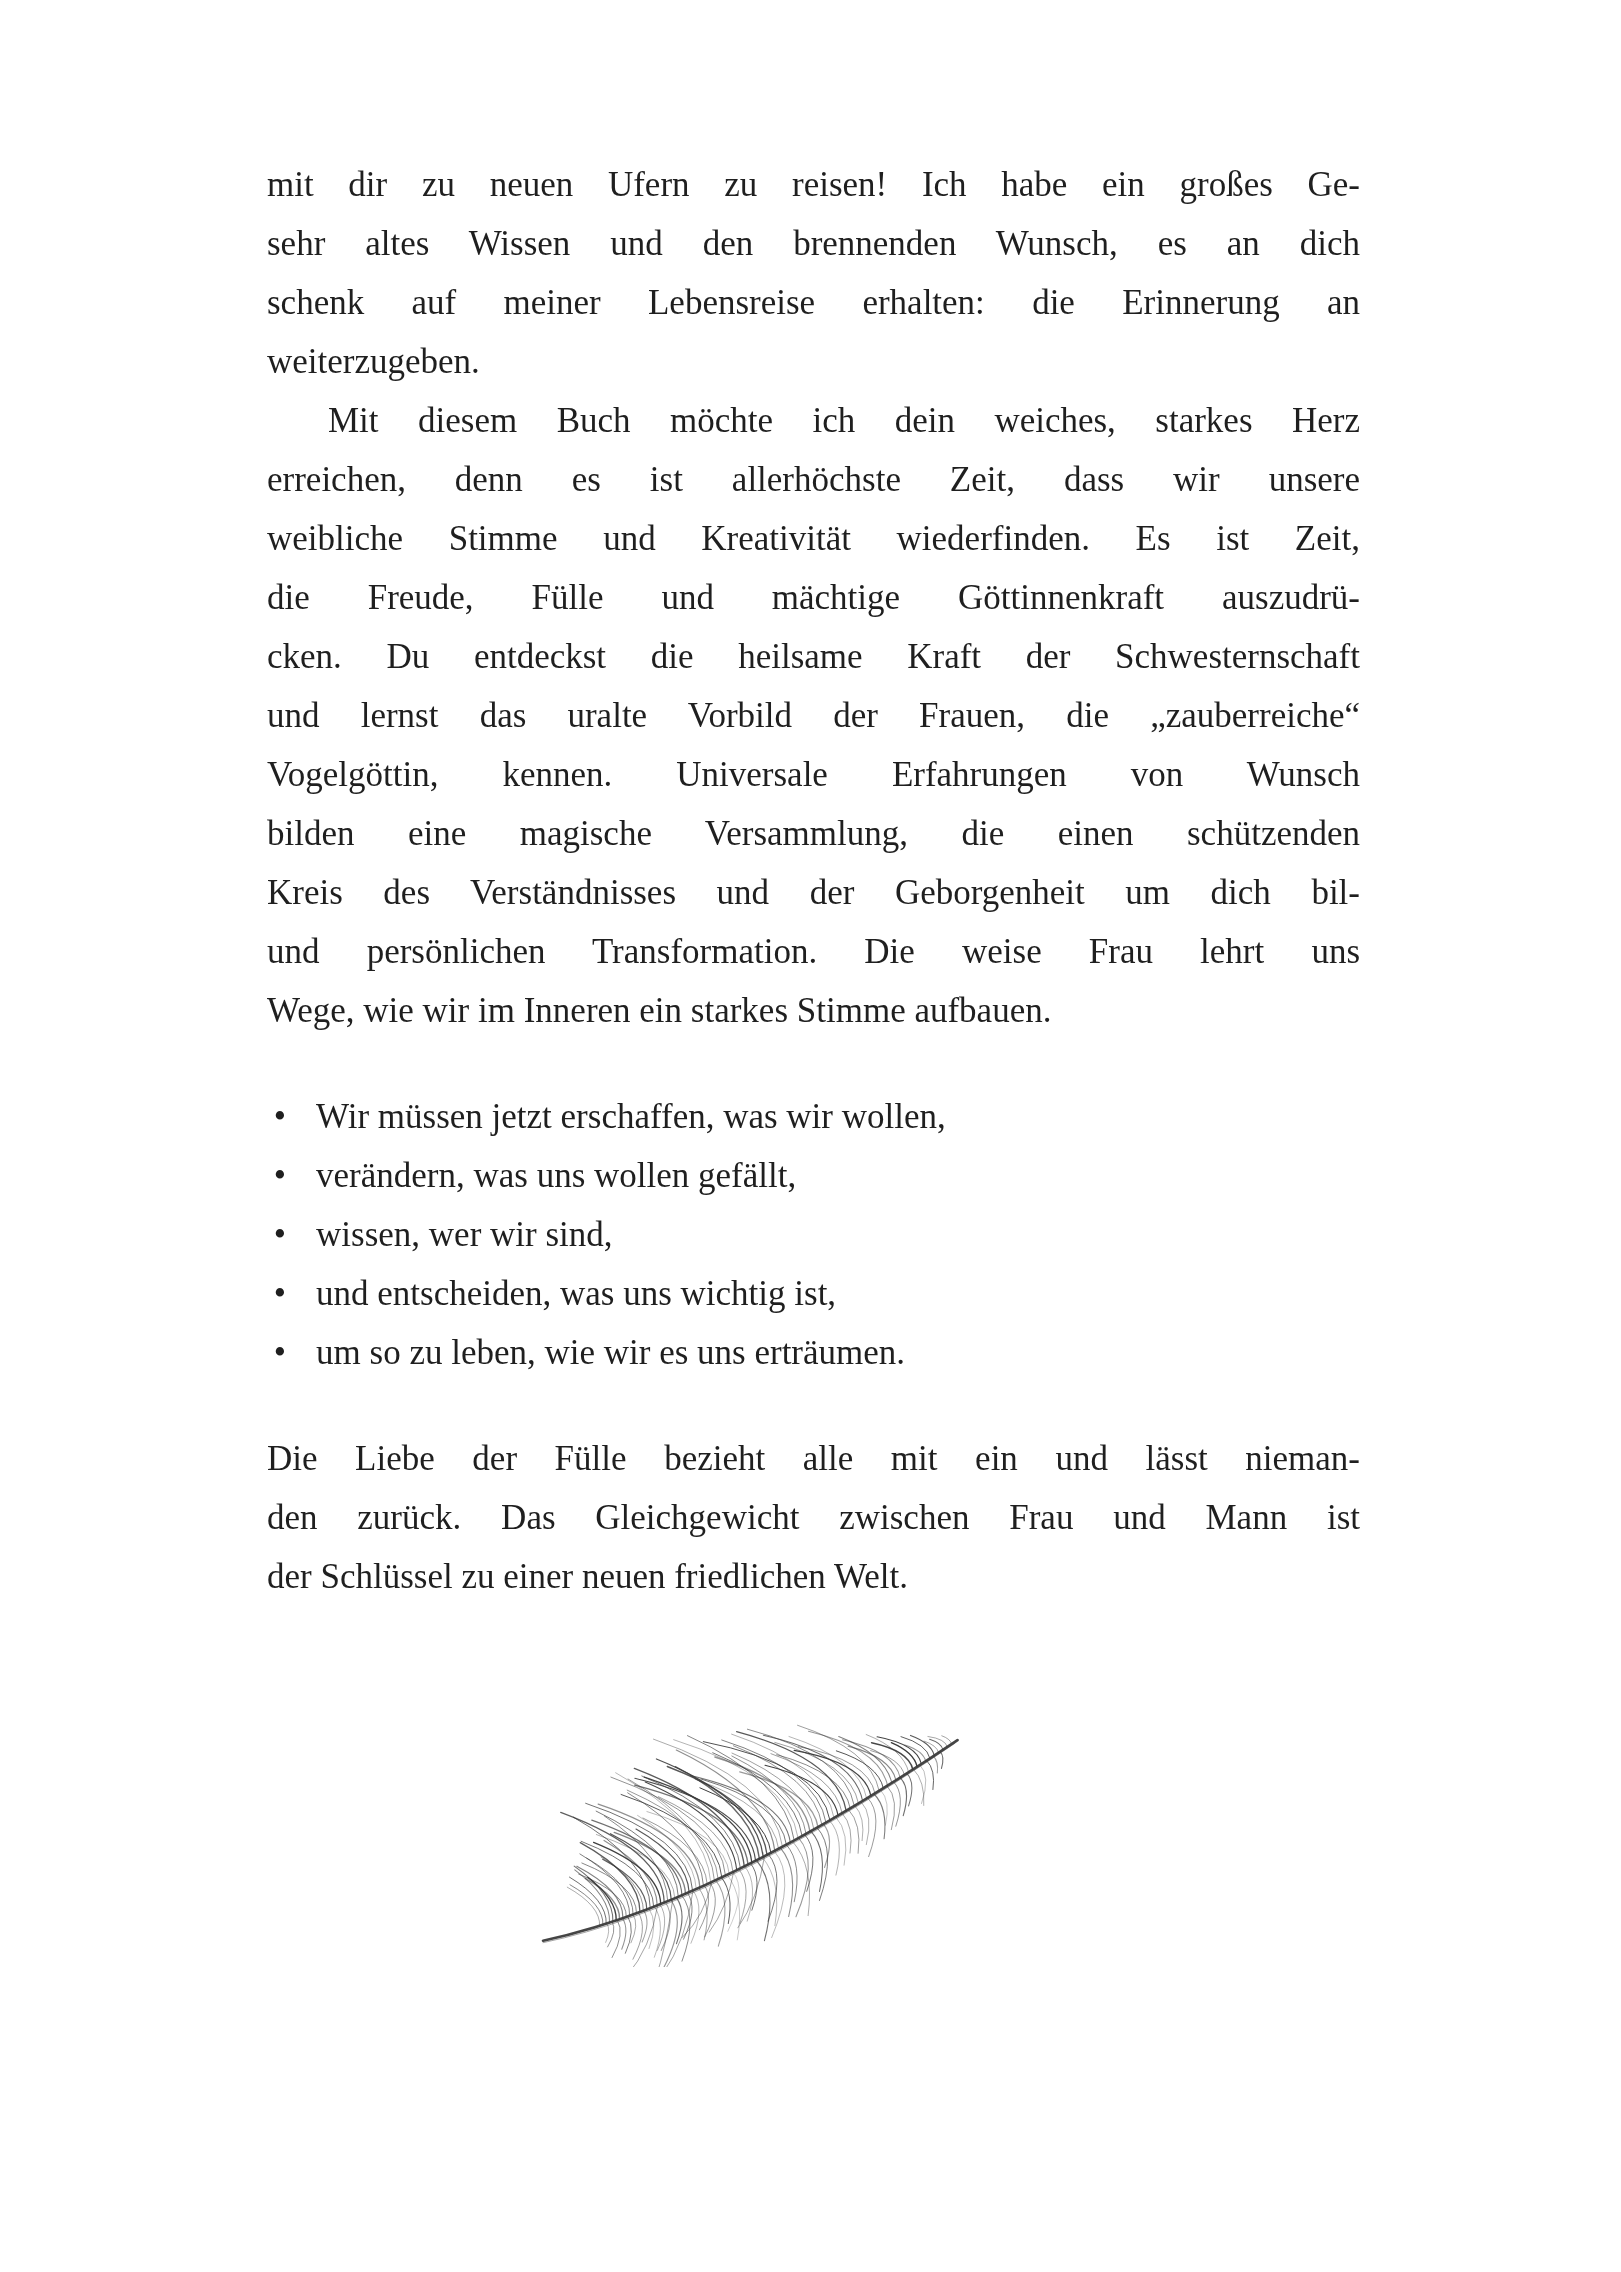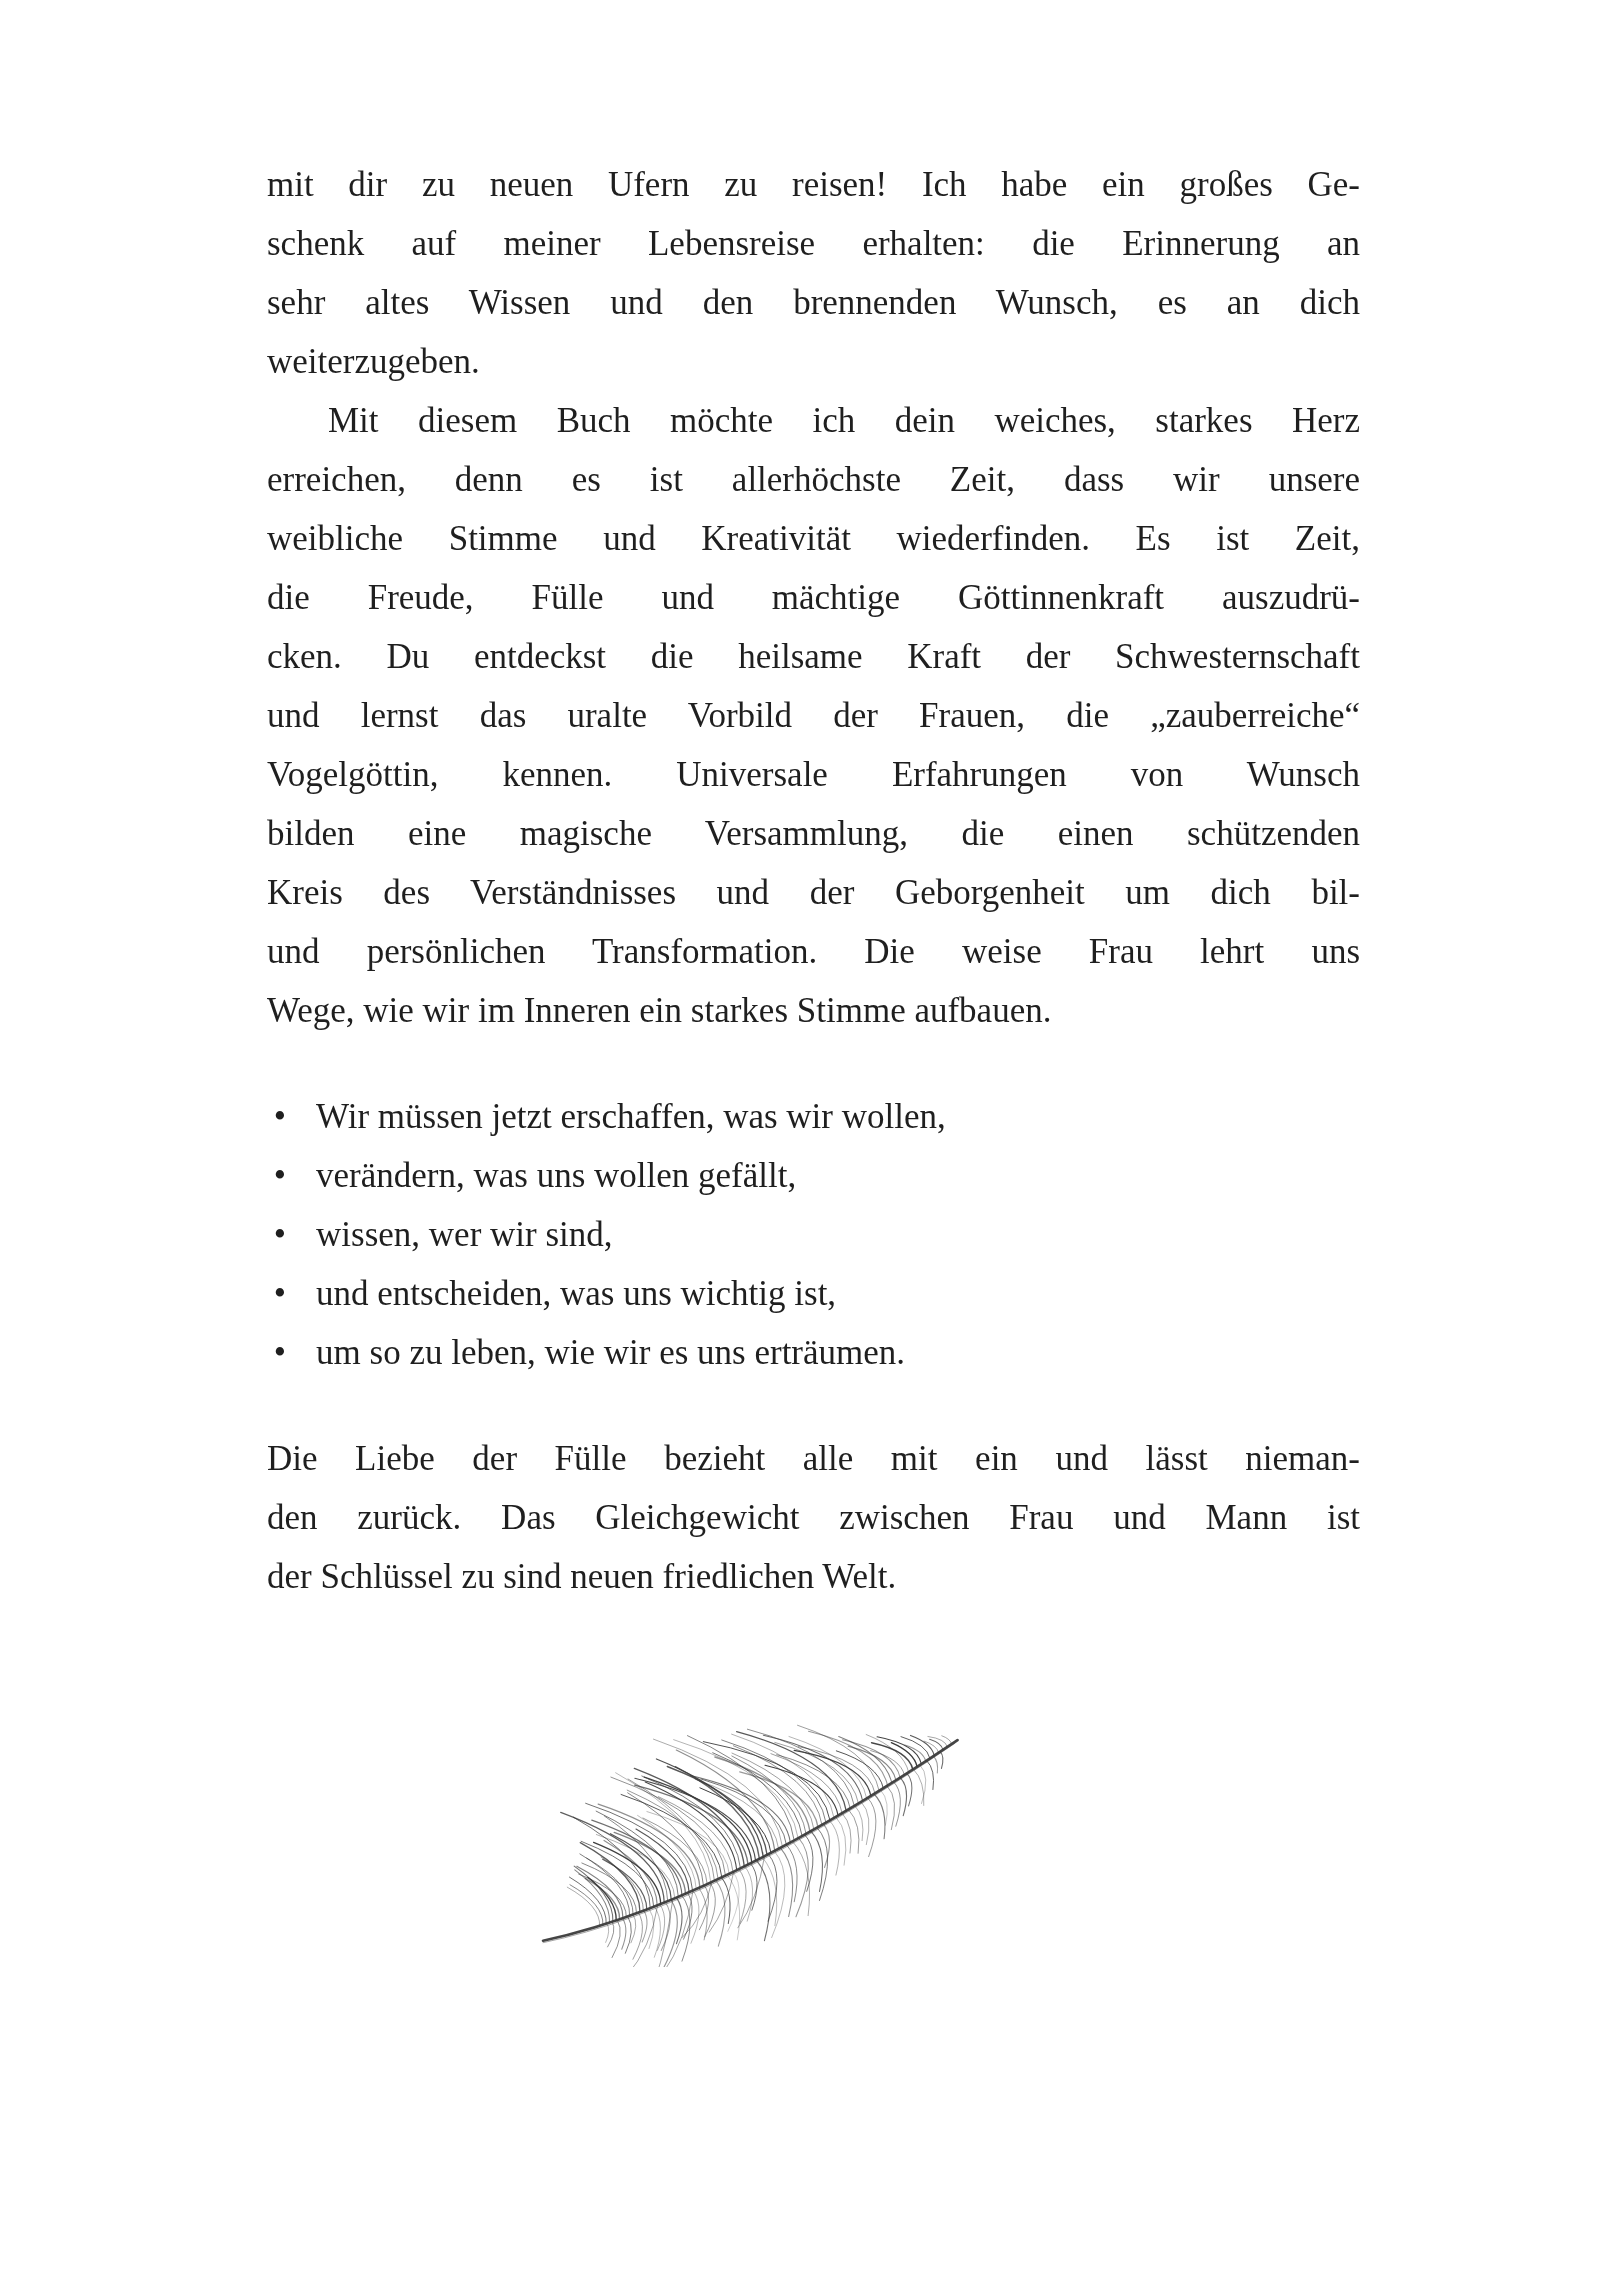--- a/index.html
+++ b/index.html
@@ -66,22 +66,22 @@
   }
 </style>
 </head>
 <body>
 
 <div class="page">
   <div class="text-block">
 
     <div class="para">
       <div class="line">mit dir zu neuen Ufern zu reisen! Ich habe ein großes Ge-</div>
+      <div class="line">sehr altes Wissen und den brennenden Wunsch, es an dich</div>
       <div class="line">schenk auf meiner Lebensreise erhalten: die Erinnerung an</div>
-      <div class="line">sehr altes Wissen und den brennenden Wunsch, es an dich</div>
       <div class="line last">weiterzugeben.</div>
     </div>
 
     <div class="para">
       <div class="line indent">Mit diesem Buch möchte ich dein weiches, starkes Herz</div>
       <div class="line">erreichen, denn es ist allerhöchste Zeit, dass wir unsere</div>
       <div class="line">weibliche Stimme und Kreativität wiederfinden. Es ist Zeit,</div>
       <div class="line">die Freude, Fülle und mächtige Göttinnenkraft auszudrü-</div>
       <div class="line">cken. Du entdeckst die heilsame Kraft der Schwesternschaft</div>
       <div class="line">und lernst das uralte Vorbild der Frauen, die „zauberreiche“</div>
@@ -111,21 +111,21 @@
       </div>
       <div class="bullet-row">
         <span class="bullet">•</span>
         <span class="bullet-text">um so zu leben, wie wir es uns erträumen.</span>
       </div>
     </div>
 
     <div class="para">
       <div class="line">Die Liebe der Fülle bezieht alle mit ein und lässt nieman-</div>
       <div class="line">den zurück. Das Gleichgewicht zwischen Frau und Mann ist</div>
-      <div class="line last">der Schlüssel zu sind neuen friedlichen Welt.</div>
+      <div class="line last">der Schlüssel zu einer neuen friedlichen Welt.</div>
     </div>
 
     <div class="feather-wrap">
       <svg id="feather-svg" viewBox="0 0 760 480" xmlns="http://www.w3.org/2000/svg">
           <path d="M 70 375 Q 330 320 700 70" fill="none" stroke="#3b3b3b" stroke-width="4.00" stroke-linecap="round" opacity="0.95"></path>
           <path d="M 70 378 Q 330 324 696 75" fill="none" stroke="#3b3b3b" stroke-width="1.40" stroke-linecap="round" opacity="0.50"></path>
           <path d="M 156.0 352.4 Q 157.8 322.2 106.8 293.6" fill="none" stroke="#3b3b3b" stroke-width="1.05" stroke-linecap="round" opacity="0.62"></path>
           <path d="M 161.0 350.8 Q 162.7 319.6 110.9 289.9" fill="none" stroke="#3b3b3b" stroke-width="1.00" stroke-linecap="round" opacity="0.94"></path>
           <path d="M 166.0 349.2 Q 167.8 313.1 110.1 278.3" fill="none" stroke="#3b3b3b" stroke-width="1.27" stroke-linecap="round" opacity="0.89"></path>
           <path d="M 171.1 347.6 Q 172.8 308.0 118.2 267.2" fill="none" stroke="#3b3b3b" stroke-width="1.55" stroke-linecap="round" opacity="0.62"></path>

